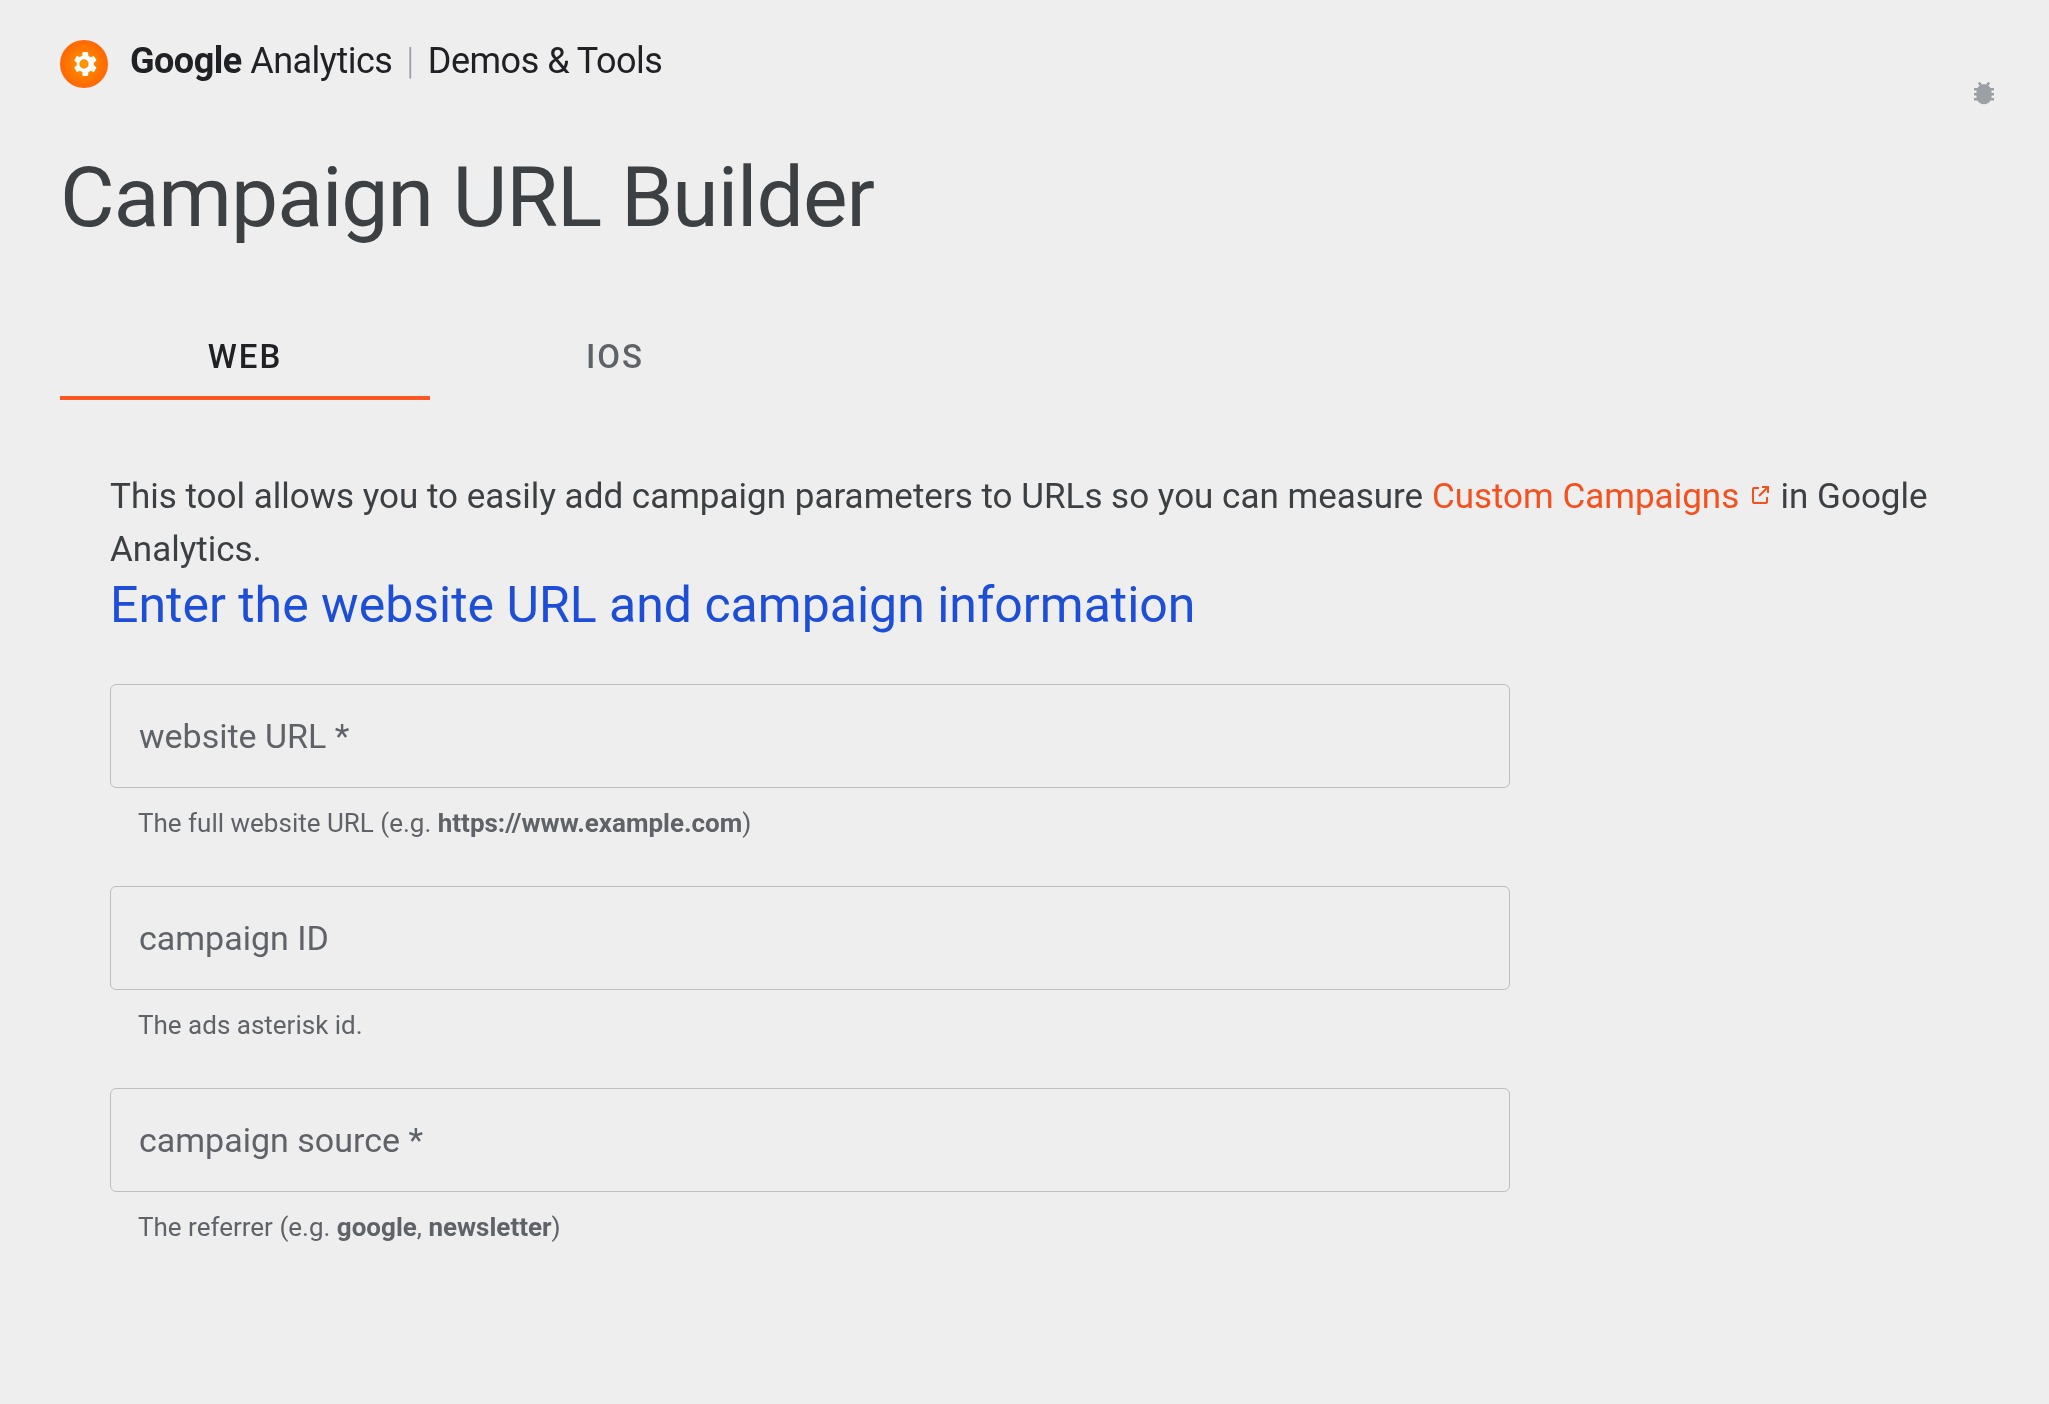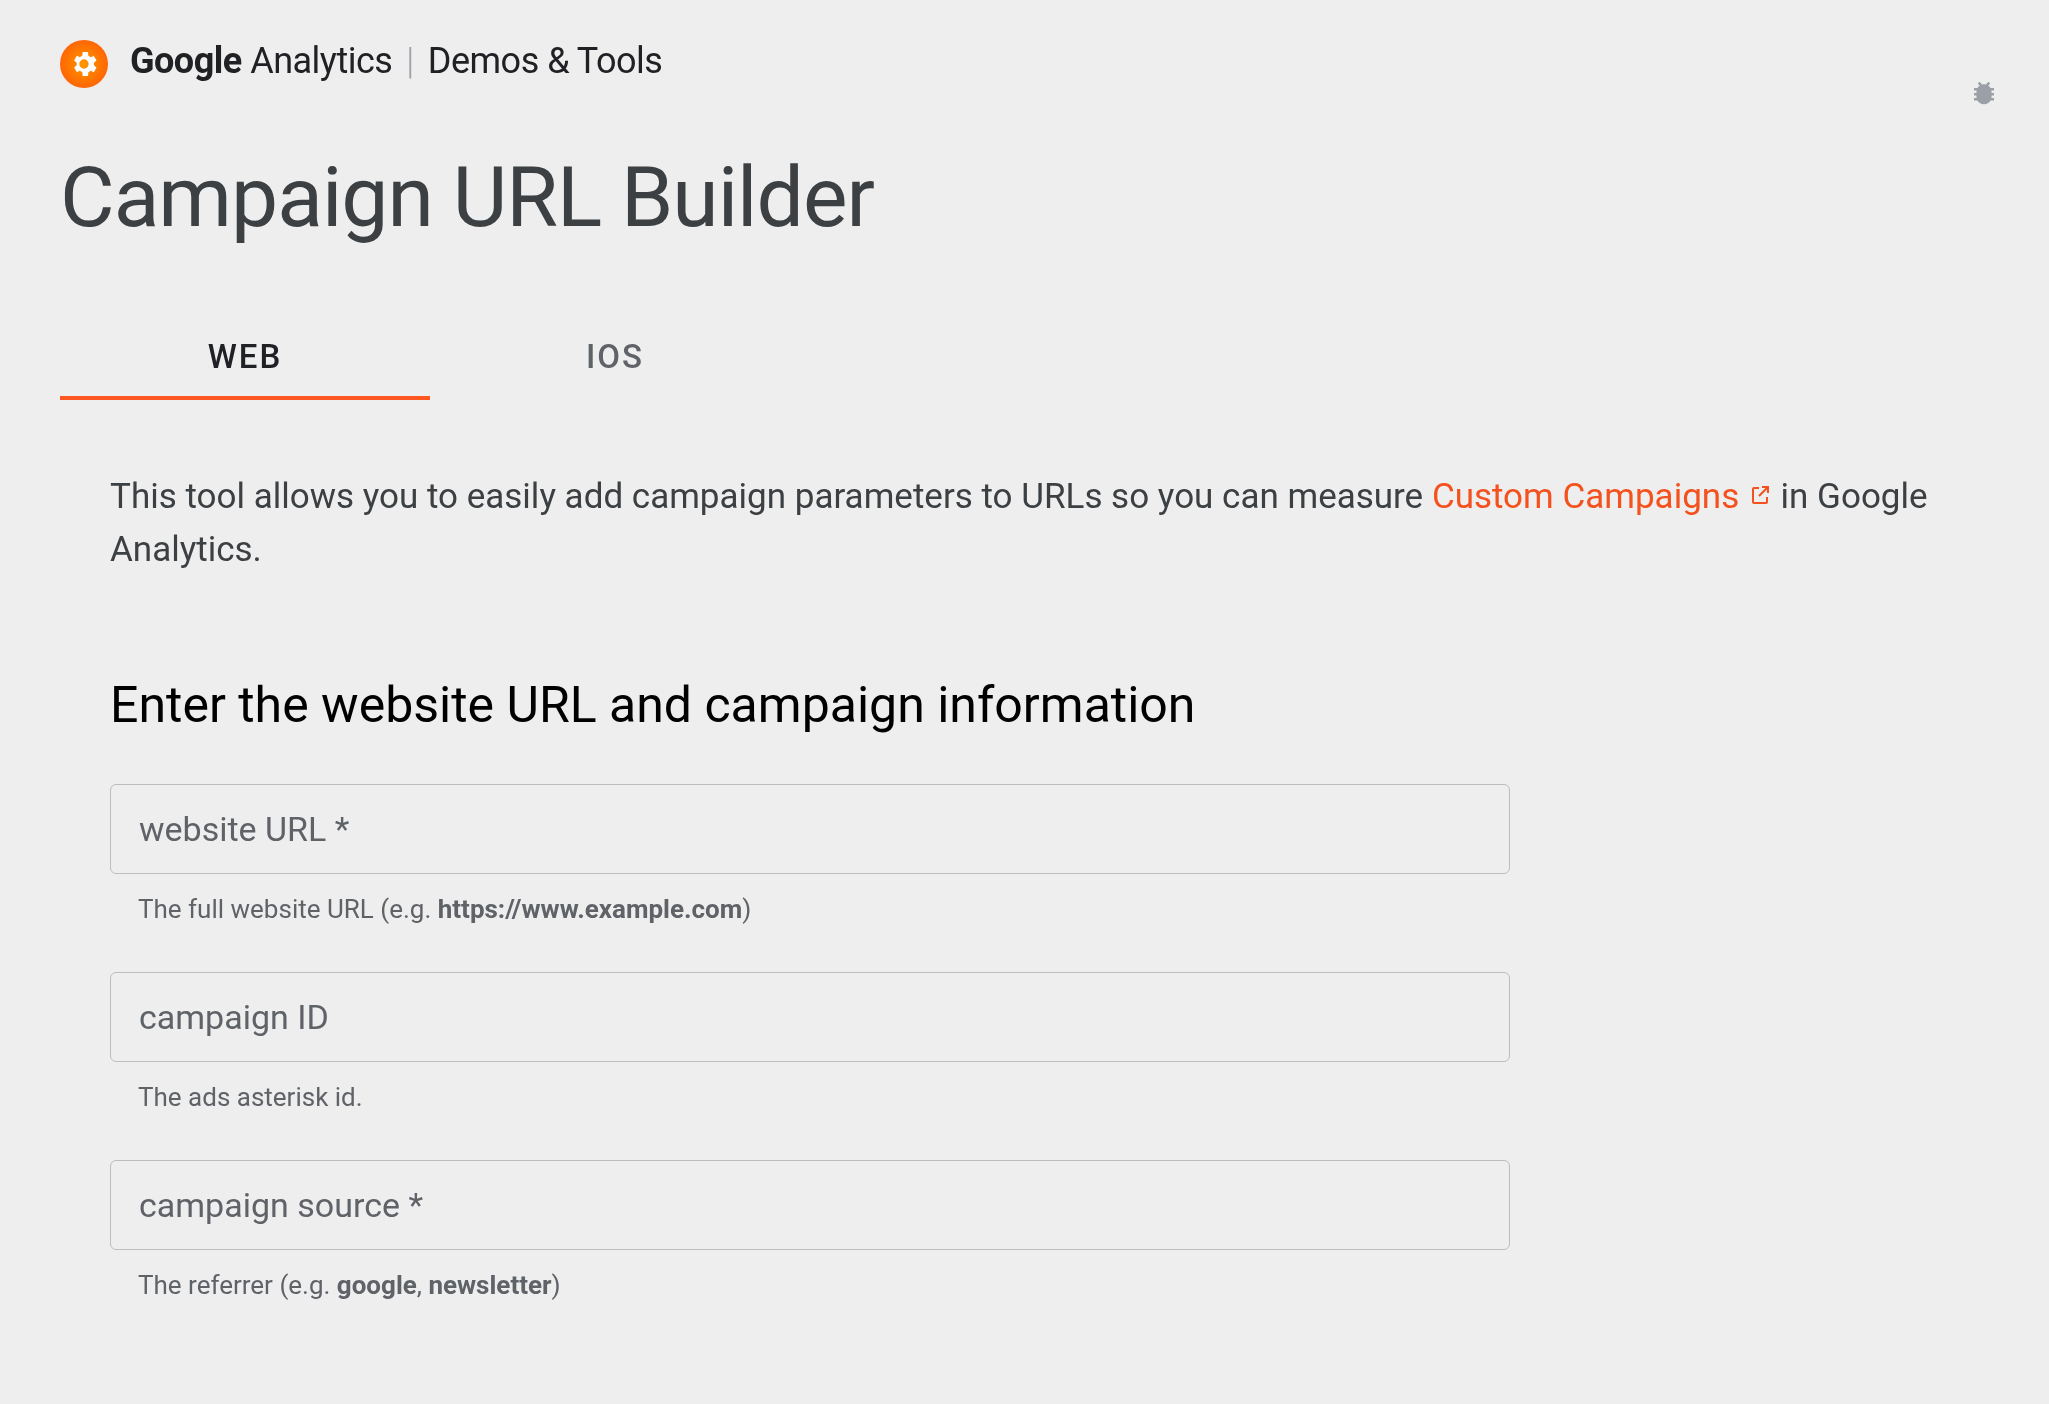--- a/index.html
+++ b/index.html
@@ -90,33 +90,32 @@
   }
   .ext-icon {
     width: 24px; height: 24px;
     display: inline-block;
     vertical-align: 1px;
   }
   .ext-icon svg { width: 24px; height: 24px; fill: none; stroke: #f4511e; stroke-width: 2; }
   .section-heading {
     font-size: 50px;
     font-weight: 400;
-    color: #000000;
-    margin-top: 100px;
+    color: #1d4ed8;
   }
   .section-sub {
     font-size: 34px;
     color: #3c4043;
     margin-top: 36px;
   }
   .form { margin-top: 50px; }
   .field { margin-bottom: 48px; max-width: 1400px; }
   .input {
     width: 100%;
-    height: 90px;
+    height: 104px;
     border: 1px solid #bdbdbd;
     border-radius: 6px;
     background: transparent;
     font-size: 34px;
     padding: 0 28px;
     color: #5f6368;
     font-family: inherit;
   }
   .input::placeholder { color: #5f6368; }
   .helper {

